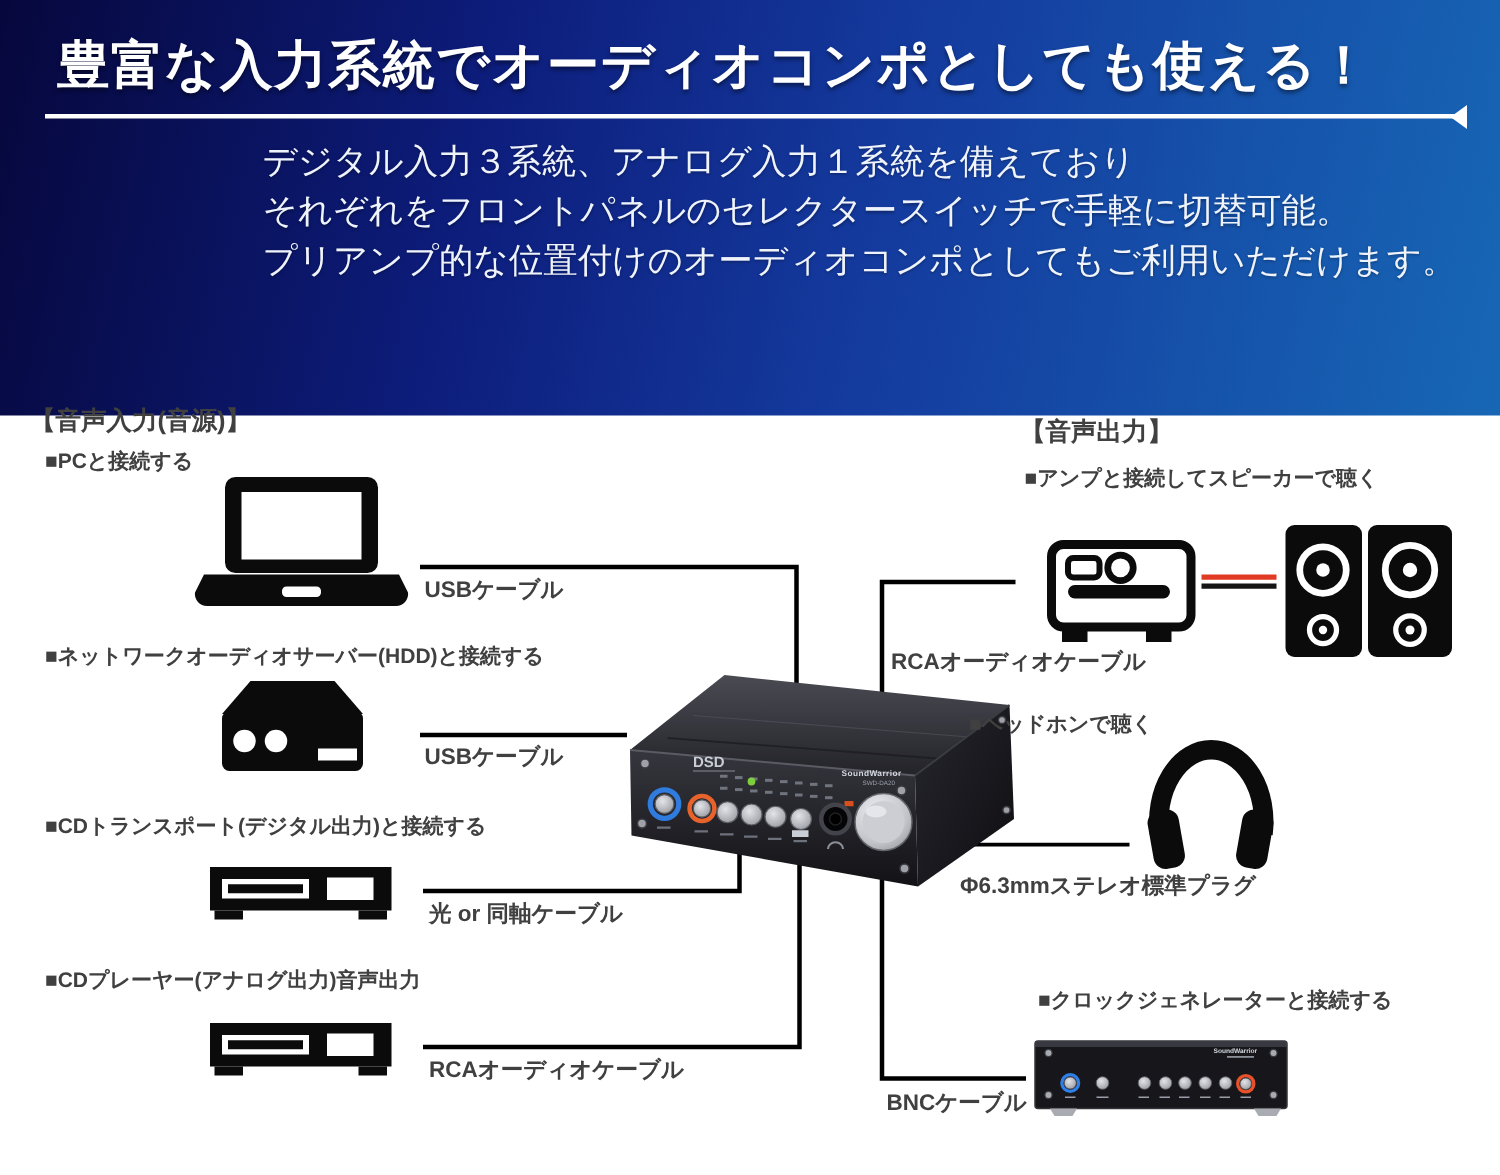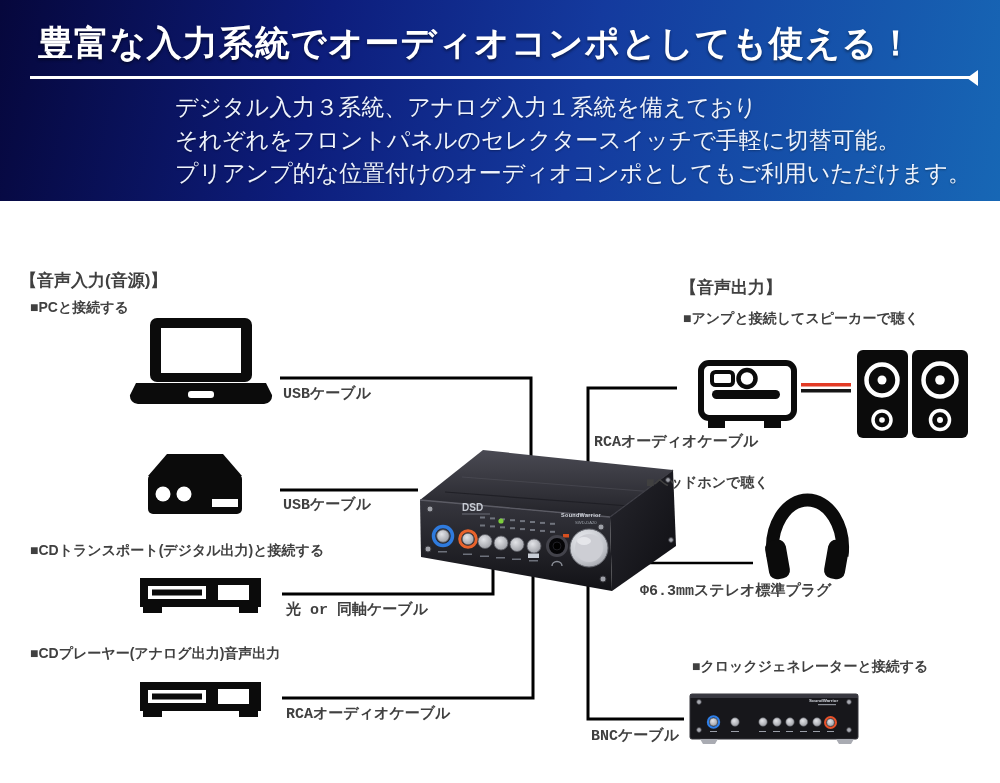--- a/index.html
+++ b/index.html
@@ -6,21 +6,21 @@
   body{
     width:1000px;height:783px;
     background:#ffffff;
     font-family:"Liberation Sans","DejaVu Sans",sans-serif;
     position:relative;overflow:hidden;
   }
   .page{position:absolute;inset:0;width:1000px;height:783px;background:#fff;}
 
   
   .banner{
-    position:absolute;left:0;top:0;width:1000px;height:201px;
+    position:absolute;left:0;top:0;width:1000px;height:277px;
     background:linear-gradient(102deg,#06073c 0%,#0d1d7c 32%,#143a9e 58%,#1767b5 100%);
   }
   .banner h1{
     position:absolute;left:38px;top:20px;margin:0;
     font-size:35px;font-weight:bold;color:#ffffff;letter-spacing:1px;
     white-space:nowrap;text-shadow:0 2px 3px rgba(0,0,0,.45);
   }
   .rule{position:absolute;left:30px;top:76px;width:948px;height:3px;background:#ffffff;}
   .rule .arrow{
     position:absolute;right:0;top:50%;transform:translateY(-50%);
@@ -31,21 +31,21 @@
     position:absolute;left:175px;top:91px;margin:0;
     font-size:23px;line-height:33px;color:#eef3fc;font-weight:400;
     white-space:nowrap;text-shadow:0 1px 2px rgba(0,0,0,.35);
   }
   .banner .desc span{display:block;}
 
   
   .lbl{position:absolute;color:#404040;font-weight:bold;white-space:nowrap;z-index:3;}
   .sec{font-size:17px;}
   .item{font-size:14px;}
-  .cable{font-size:15px;font-family:Liberation Mono, monospace;}
+  .cable{font-size:15px;}
 
   svg.diagram{position:absolute;left:0;top:0;z-index:2;}
 </style>
 </head>
 <body>
 
 <div class="page">
 
   <div class="banner">
     <h1>豊富な入力系統でオーディオコンポとしても使える！</h1>
@@ -55,20 +55,21 @@
     <p class="desc">
       <span>デジタル入力３系統、アナログ入力１系統を備えており</span>
       <span>それぞれをフロントパネルのセレクタースイッチで手軽に切替可能。</span>
       <span>プリアンプ的な位置付けのオーディオコンポとしてもご利用いただけます。</span>
     </p>
   </div>
 
   <div class="lbl sec" style="left:20px;top:269px;">【音声入力(音源)】</div>
   <div class="lbl item" style="left:30px;top:299px;">■PCと接続する</div>
   <div class="lbl cable" style="left:283px;top:384px;">USBケーブル</div>
+  <div class="lbl item" style="left:30px;top:429px;">■ネットワークオーディオサーバー(HDD)と接続する</div>
   <div class="lbl cable" style="left:283px;top:495px;">USBケーブル</div>
   <div class="lbl item" style="left:30px;top:542px;">■CDトランスポート(デジタル出力)と接続する</div>
   <div class="lbl cable" style="left:286px;top:600px;">光 or 同軸ケーブル</div>
   <div class="lbl item" style="left:30px;top:645px;">■CDプレーヤー(アナログ出力)音声出力</div>
   <div class="lbl cable" style="left:286px;top:704px;">RCAオーディオケーブル</div>
 
   <div class="lbl sec" style="left:680px;top:276px;">【音声出力】</div>
   <div class="lbl item" style="left:683px;top:310px;">■アンプと接続してスピーカーで聴く</div>
   <div class="lbl cable" style="left:594px;top:432px;">RCAオーディオケーブル</div>
   <div class="lbl item" style="left:646px;top:474px;">■ヘッドホンで聴く</div>

